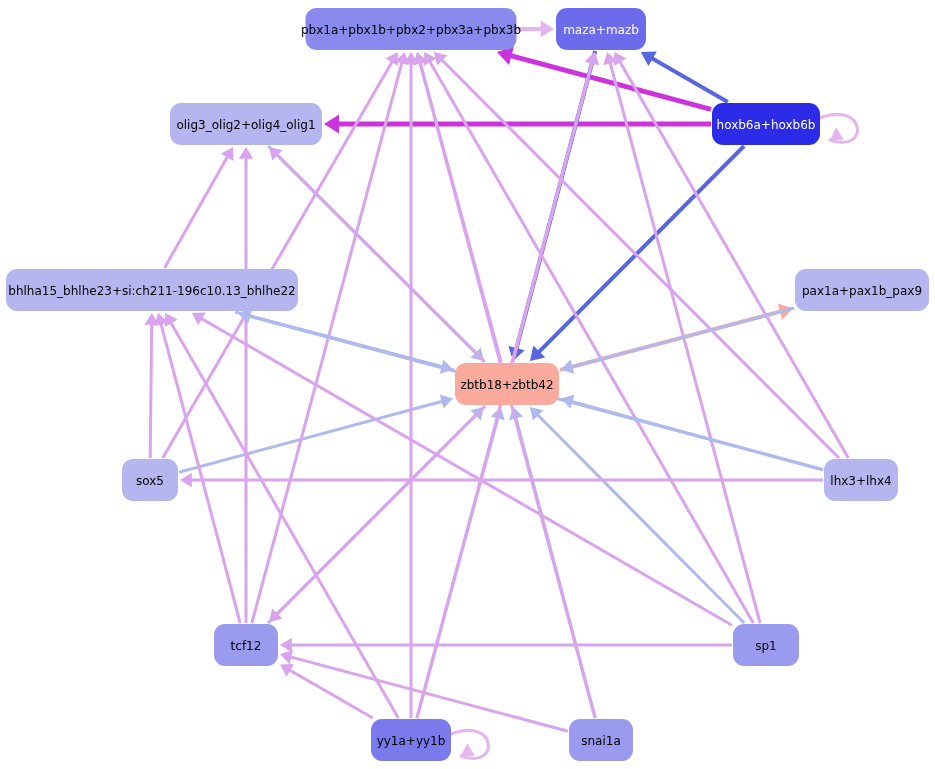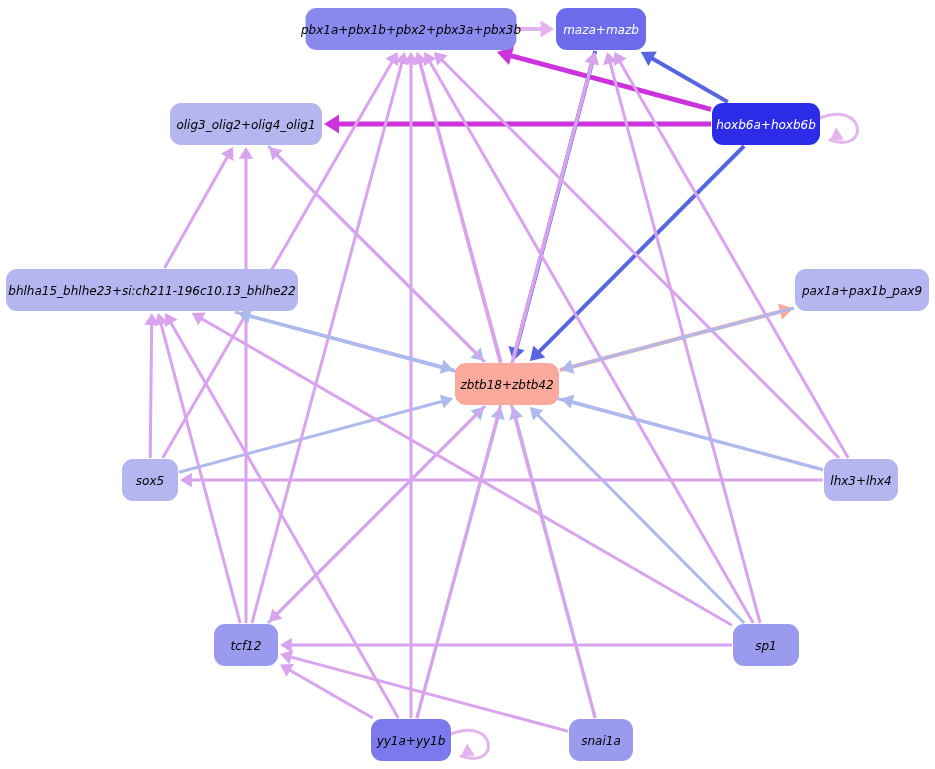--- a/index.html
+++ b/index.html
@@ -1,18 +1,18 @@
 <!DOCTYPE html>
 <html><head>
 <meta charset="utf-8">
 <style>
   html,body{margin:0;padding:0;background:#ffffff;}
   body{width:935px;height:769px;overflow:hidden;
        font-family:"DejaVu Sans","Liberation Sans",sans-serif;}
-  #graph{position:relative;width:935px;height:769px;font-style:italic;}
+  #graph{position:relative;width:935px;height:769px;}
   svg{position:absolute;top:0;left:0;width:935px;height:769px;}
   .node-label{font-size:12px;dominant-baseline:middle;text-anchor:middle;}
   .node-rect{stroke:none;}
 </style>
 </head>
 <body>
 
 <div id="graph">
   <svg id="graph-svg" viewBox="0 0 935 769" xmlns="http://www.w3.org/2000/svg">
     <g id="edge-layer">

